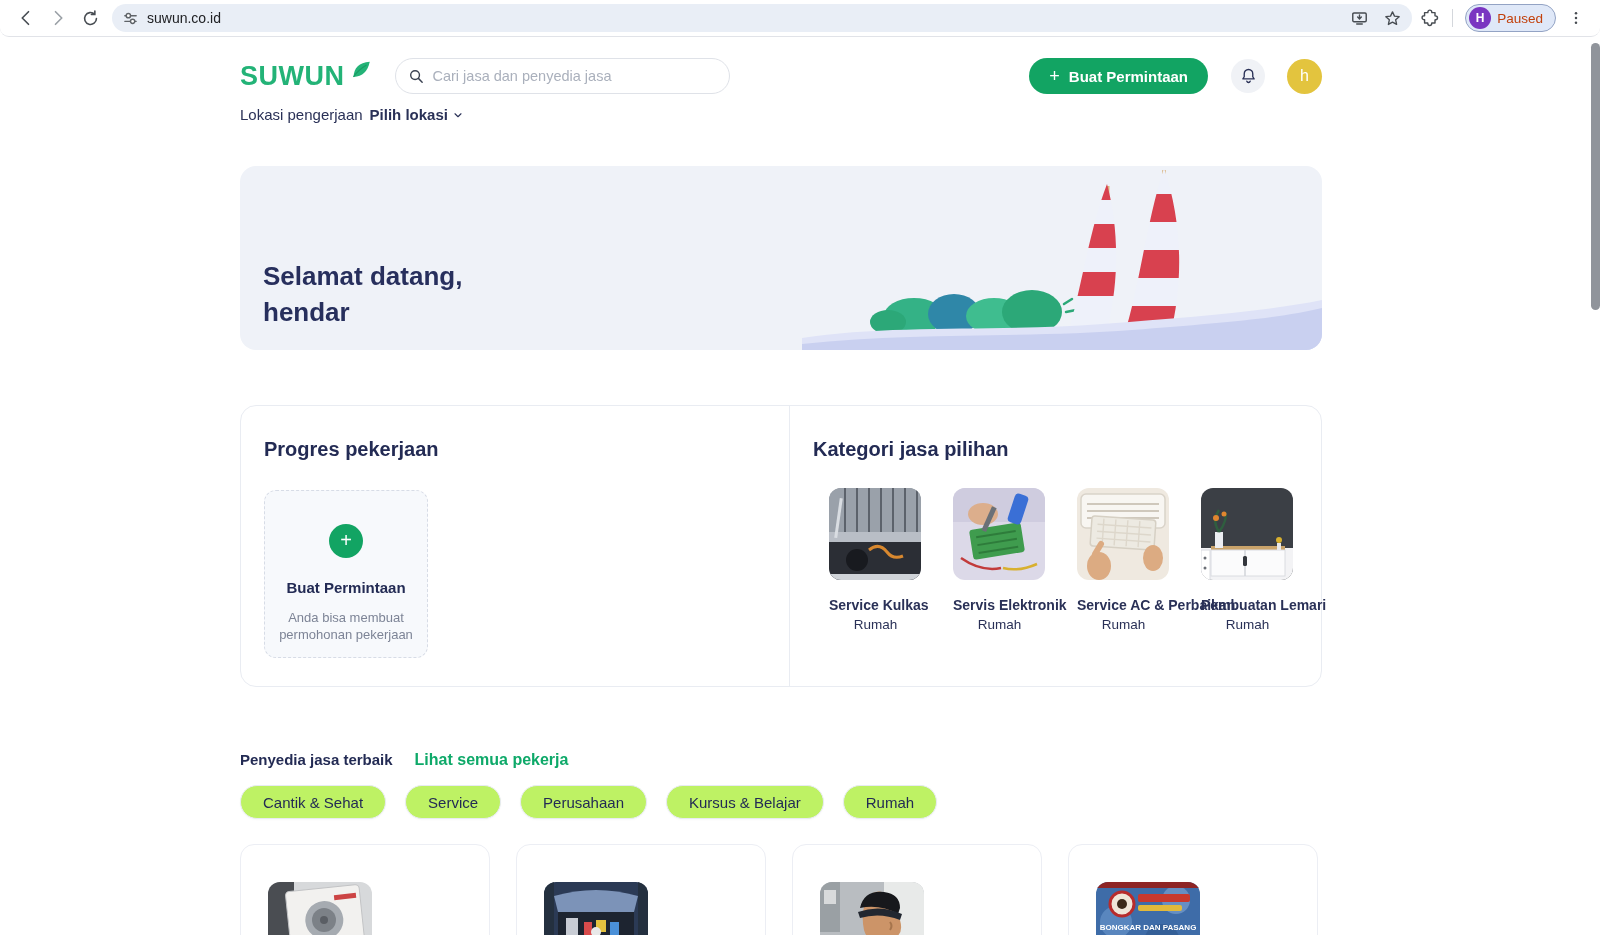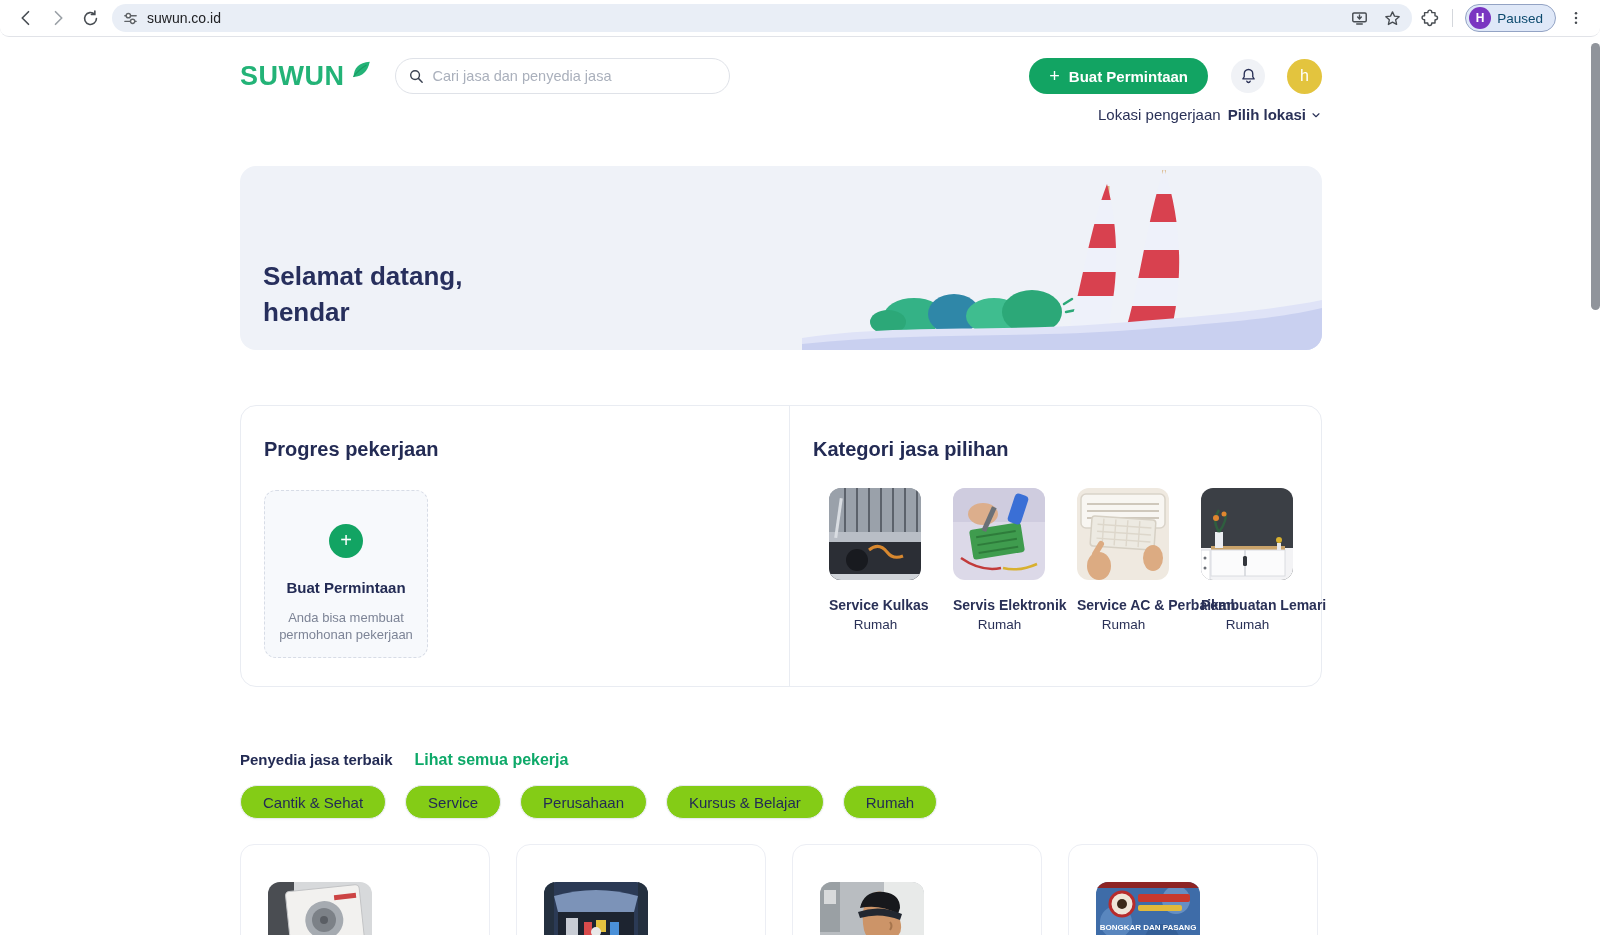--- a/index.html
+++ b/index.html
@@ -13,21 +13,21 @@
              display:flex; align-items:center; justify-content:center; cursor:pointer; }
   .omnibox { flex:1; height:28px; margin:0 8px 0 6px; background:#e9eef6; border-radius:14px;
              display:flex; align-items:center; padding:0 10px; }
   .omnibox .url { font-size:14px; color:#202124; margin-left:8px; flex:1; }
   .chrome-right { display:flex; align-items:center; gap:6px; }
   .chrome-divider { width:1px; height:18px; background:#d4d7dc; margin:0 6px; }
   .profile-pill { height:28px; background:#dfe8f8; border:1px solid #93a3c4; border-radius:14px;
                   display:flex; align-items:center; gap:6px; padding:0 12px 0 3px; cursor:pointer; }
   .profile-avatar { width:22px; height:22px; border-radius:50%; background:#7a35c1; color:#fff;
                     font-size:12px; font-weight:bold; display:flex; align-items:center; justify-content:center; }
-  .profile-label { font-size:13.5px; color:#0c4a6e; }
+  .profile-label { font-size:13.5px; color:#c2410c; }
 
   
   .page { position:relative; height:898px; background:#fff; }
   .scroll-thumb { position:absolute; right:0; top:6px; width:9px; height:267px;
                   background:#90949b; border-radius:5px; }
   .content { width:1082px; margin-left:240px; }
 
   
   .site-header { display:flex; align-items:center; padding-top:21px; }
   .logo { display:flex; align-items:flex-start; cursor:pointer; }
@@ -41,21 +41,21 @@
   .create-btn { height:36px; background:#12a463; color:#fff; border:none; border-radius:18px;
                 font-size:15px; font-weight:bold; padding:0 20px; display:flex; align-items:center;
                 gap:9px; cursor:pointer; font-family:inherit; }
   .create-btn .plus { font-size:18px; font-weight:normal; }
   .bell-wrap { width:34px; height:34px; border-radius:50%; background:#f0f2f6; margin-left:23px;
                display:flex; align-items:center; justify-content:center; cursor:pointer; }
   .avatar { width:35px; height:35px; border-radius:50%; background:#e3c43e; color:#fff;
             font-size:16px; display:flex; align-items:center; justify-content:center;
             margin-left:22px; cursor:pointer; }
 
-  .location-row { display:flex; justify-content:flex-end; align-items:center; gap:7px;
+  .location-row { display:flex; justify-content:flex-start; align-items:center; gap:7px;
                   margin-top:12px; font-size:15px; color:#2a3157; }
   .location-picker { display:flex; align-items:center; gap:4px; cursor:pointer; font-weight:bold; }
 
   
   .banner { position:relative; margin-top:43px; height:184px; border-radius:16px;
             background:#eff2f8; overflow:hidden; }
   .greeting { position:absolute; left:23px; top:92px; font-size:26px; font-weight:bold;
               color:#272f5d; line-height:36px; }
   .banner-art { position:absolute; right:0; bottom:0; }
 
@@ -78,21 +78,21 @@
   .cat-img { width:92px; height:92px; border-radius:12px; overflow:hidden; }
   .cat-label { margin-top:17px; font-size:14px; font-weight:bold; color:#2a3157;
                line-height:17px; white-space:nowrap; }
   .cat-sub { font-size:13.5px; color:#2a3157; margin-top:3px; }
 
   
   .providers-head { display:flex; align-items:baseline; gap:22px; margin-top:64px; }
   .providers-title { font-size:15px; font-weight:bold; color:#232b54; }
   .providers-link { font-size:16px; font-weight:bold; color:#0ea969; cursor:pointer; }
   .chips { display:flex; gap:19px; margin-top:16px; }
-  .chip { height:34px; border:1px solid #e8ebf2; background:#84cc16; border-radius:17px;
+  .chip { height:34px; border:1px solid #e8ebf2; background:#bef264; border-radius:17px;
           font-size:15px; color:#232b54; display:flex; align-items:center; padding:0 22px;
           cursor:pointer; font-family:inherit; box-shadow:0 1px 2px rgba(30,40,80,.03); }
   .cards-row { display:flex; gap:26px; margin-top:25px; }
   .pcard { width:250px; height:130px; border:1px solid #eceef4; border-radius:14px;
            background:#fff; padding:37px 0 0 27px; cursor:pointer; }
   .pthumb { width:104px; height:92px; border-radius:12px; overflow:hidden; }
 </style>
 </head>
 <body>
 

